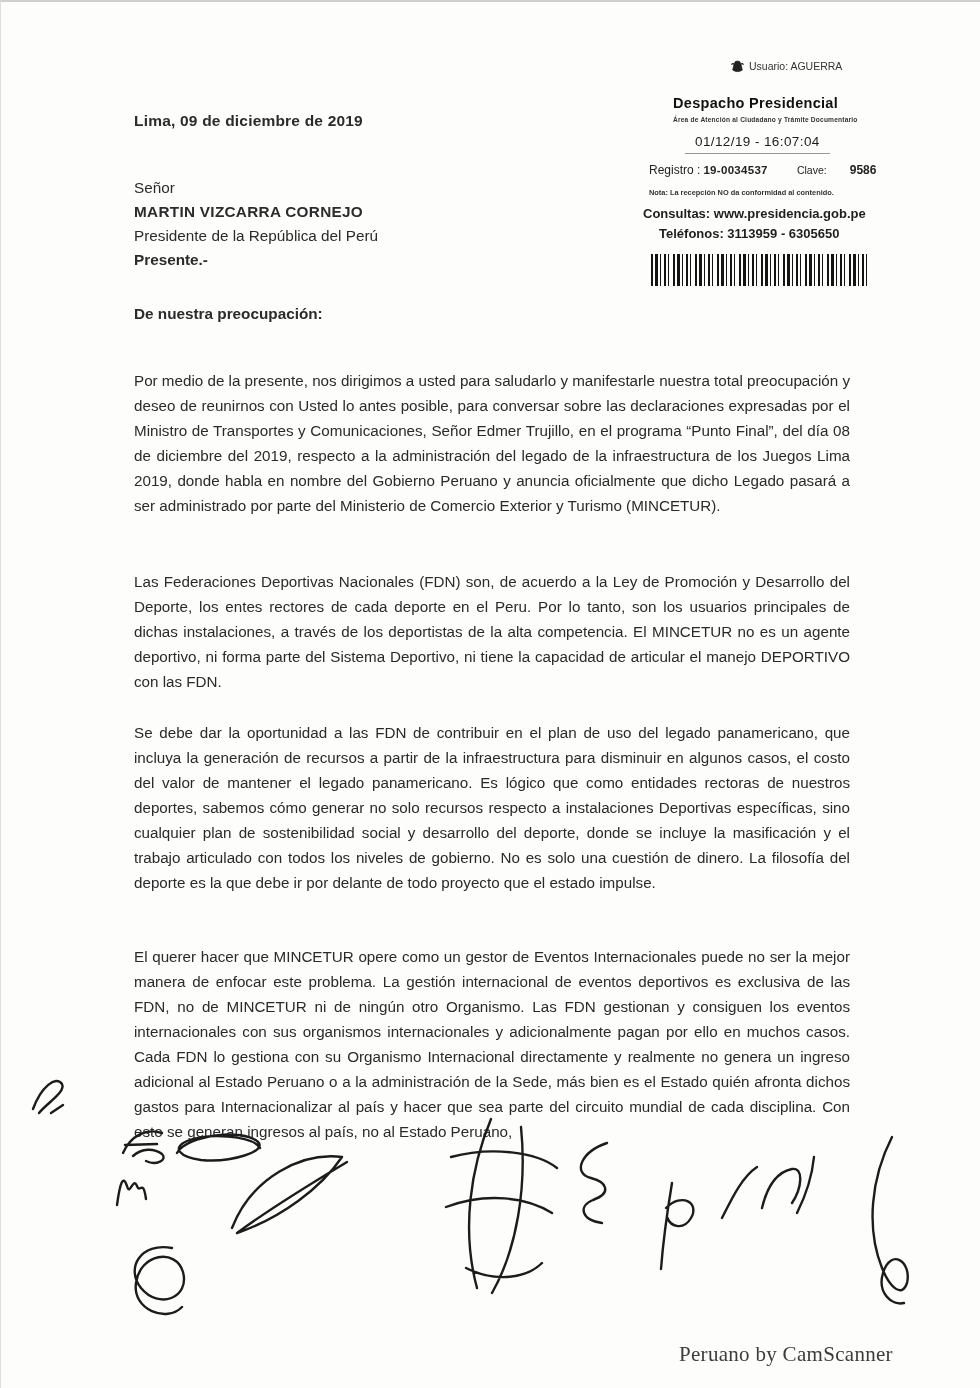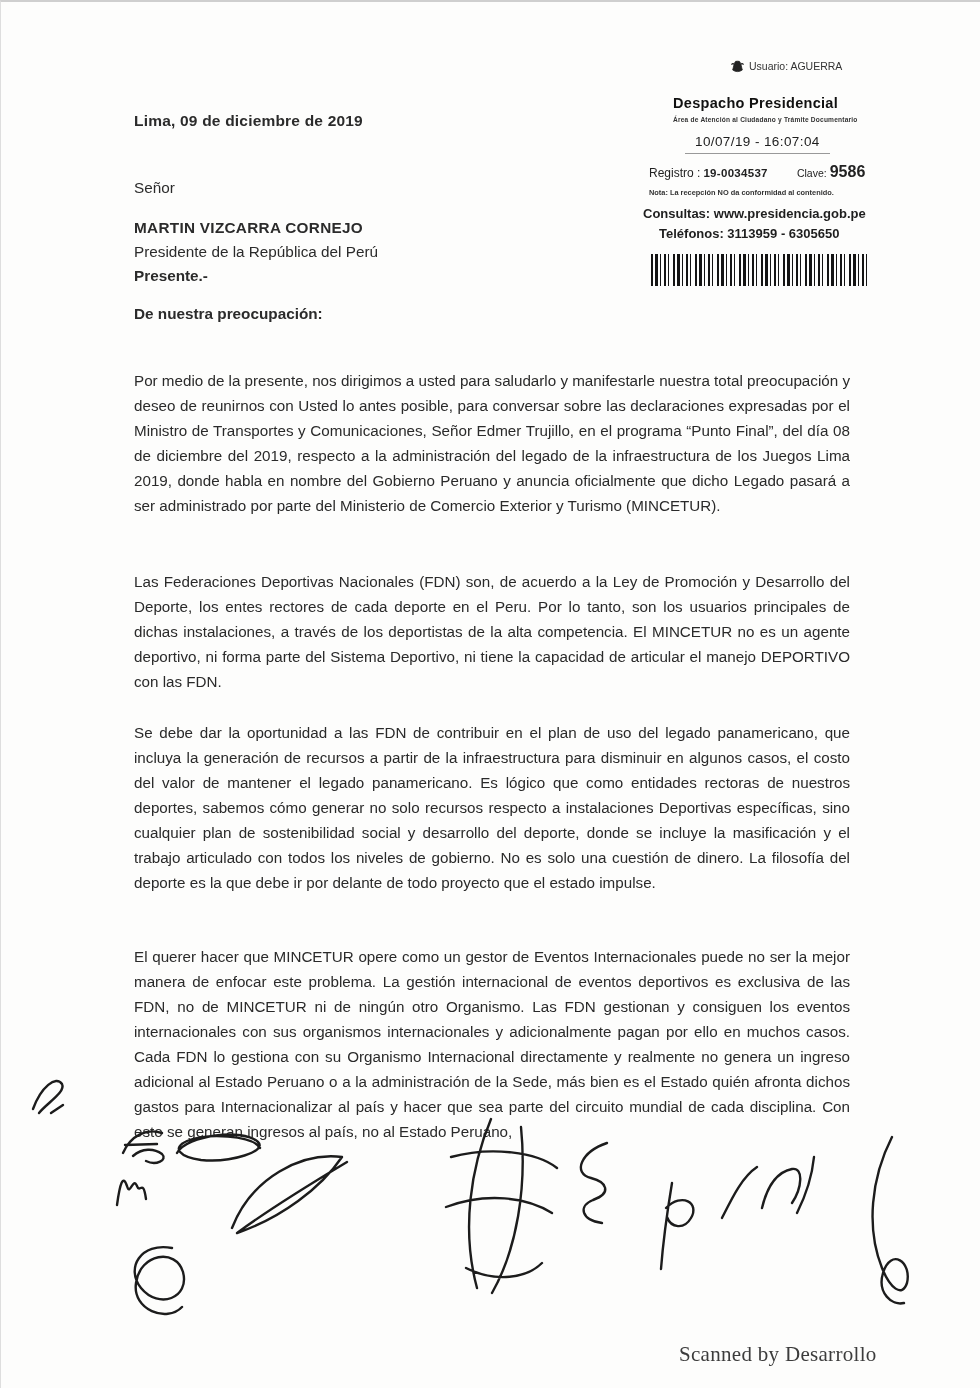--- a/index.html
+++ b/index.html
@@ -21,21 +21,21 @@
   }
   .abs { position: absolute; }
 
   
   .date-line {
     left: 133px; top: 110px;
     font-size: 15.5px; font-weight: 600; color: #2b2b2b;
     letter-spacing: .2px;
   }
   .recipient { left: 133px; top: 174px; line-height: 24px; font-size: 15.3px; color: #2b2b2b; }
-  .recipient .name { font-weight: bold; letter-spacing: .3px; margin-top: 16px; }
+  .recipient .name { font-weight: bold; letter-spacing: .3px; }
   .recipient .closing { font-weight: 600; }
   .greeting { left: 133px; top: 303px; font-size: 15.3px; font-weight: 600; color: #2b2b2b; }
 
   .para {
     left: 133px; width: 716px;
     font-size: 15.2px; line-height: 25px;
     text-align: justify; color: #2a2a2a;
     font-weight: 500;
   }
   .p1 { top: 351px; }
@@ -61,21 +61,21 @@
   }
   .stamp-datetime {
     position: absolute; left: 44px; top: 82px;
     font-size: 13.5px; color: #1d1d1d; letter-spacing: .4px;
     border-bottom: 1px solid #999; padding: 2px 10px 4px 10px;
   }
   .registro-line { position: absolute; left: 8px; top: 113px; font-size: 11px; color: #222; }
   .registro-line .lab { font-size: 12px; }
   .registro-line .val { font-weight: bold; font-size: 11.5px; letter-spacing: .3px; }
   .registro-line .clave-lab { margin-left: 26px; font-size: 10.5px; }
-  .registro-line .clave-val { font-weight: bold; font-size: 16px; }
+  .registro-line .clave-val { font-weight: bold; font-size: 12px; margin-left: 20px; }
   .stamp-note { position: absolute; left: 8px; top: 138px; font-size: 7.4px; font-weight: bold; color: #333; }
   .stamp-consultas { position: absolute; left: 2px; top: 156px; font-size: 13px; font-weight: 600; color: #1e1e1e; }
   .stamp-telefonos { position: absolute; left: 18px; top: 176px; font-size: 13px; font-weight: 600; color: #1e1e1e; }
   .barcode {
     position: absolute; left: 10px; top: 204px;
     width: 218px; height: 32px;
     background: repeating-linear-gradient(90deg,
       #141414 0px, #141414 2px, transparent 2px, transparent 4px,
       #141414 4px, #141414 7px, transparent 7px, transparent 9px,
       #141414 9px, #141414 10px, transparent 10px, transparent 13px,
@@ -107,21 +107,21 @@
     <div class="usuario-line">
       <span>
         <svg width="17" height="16" viewBox="0 0 20 20">
           <path d="M4 15 L6 7 Q7 3 10 4 Q13 3 14 7 L16 15 Q10 19 4 15 Z M2 8 Q5 5 6 8 M18 8 Q15 5 14 8" fill="#222" stroke="#222" stroke-width="1"></path>
         </svg>
       </span>
       <span>Usuario: AGUERRA</span>
     </div>
     <div class="office-title">Despacho Presidencial</div>
     <div class="office-subtitle">Área de Atención al Ciudadano y Trámite Documentario</div>
-    <div class="stamp-datetime">10/07/19 - 16:07:04</div>
+    <div class="stamp-datetime">01/12/19 - 16:07:04</div>
     <div class="registro-line">
       <span class="lab">Registro :</span>
       <span class="val">19-0034537</span>
       <span class="clave-lab">Clave:</span>
       <span class="clave-val">9586</span>
     </div>
     <div class="stamp-note">Nota: La recepción NO da conformidad al contenido.</div>
     <div class="stamp-consultas">Consultas: www.presidencia.gob.pe</div>
     <div class="stamp-telefonos">Teléfonos: 3113959 - 6305650</div>
     <div class="barcode"></div>
@@ -159,15 +159,15 @@
 
     <path d="M 586,86 C 560,95 551,116 570,121 C 586,125 591,136 572,143 C 557,149 560,163 581,166"></path>
 
     <path d="M 651,126 C 646,156 642,186 640,212 M 645,151 C 661,135 679,146 670,161 C 663,173 650,171 646,160"></path>
 
     <path d="M 701,161 C 711,141 721,120 736,110 M 741,151 C 746,130 756,115 771,112 C 783,110 781,131 771,146 M 776,156 C 786,136 791,120 793,100"></path>
 
     <path d="M 871,80 C 850,121 845,171 861,211 C 869,231 881,241 886,226 C 891,205 870,190 862,216 C 856,236 871,249 883,246"></path>
   </svg>
 
-  <div class="abs scanner-credit">Scanned by Desarrollo</div>
+  <div class="abs scanner-credit">Peruano by CamScanner</div>
 
 </div>
 
 </body></html>

